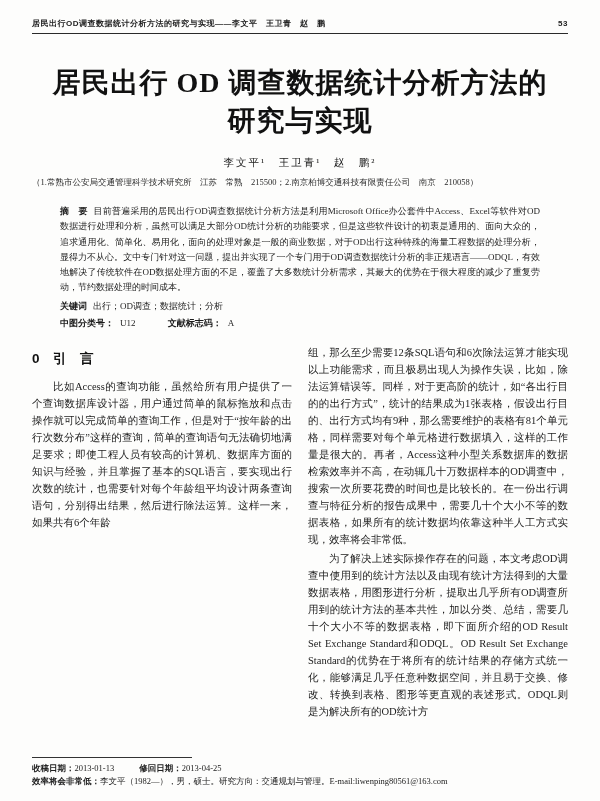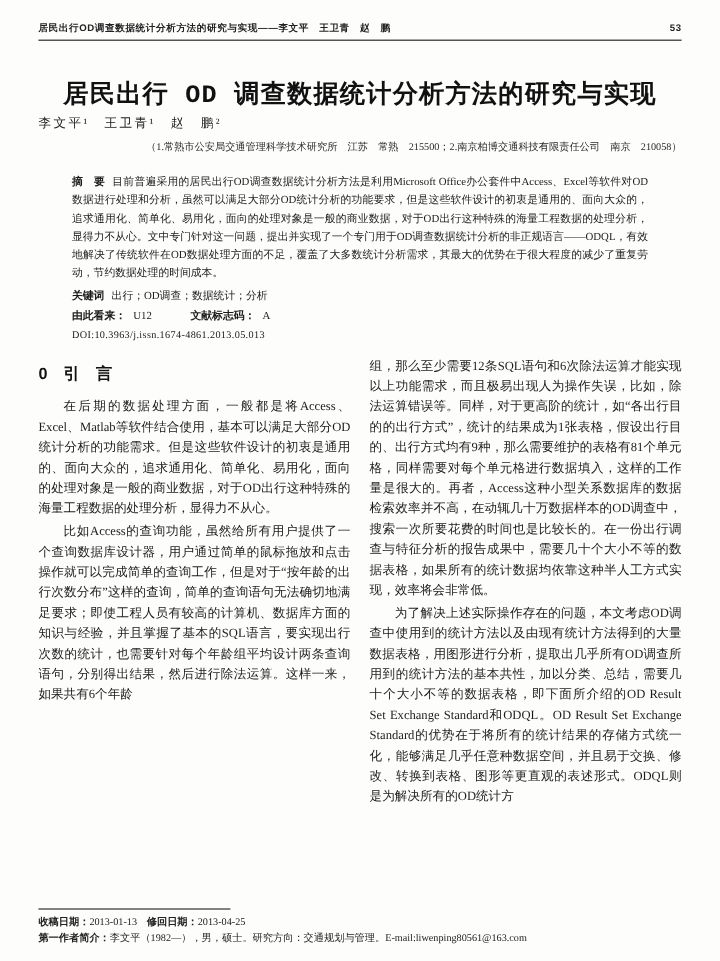--- a/index.html
+++ b/index.html
@@ -31,34 +31,35 @@
     letter-spacing: 0.5px;
   }
   .header-rule {
     border-top: 1px solid #2a2a2a;
     margin-top: 4px;
   }
   
   .title {
     margin: 30px 10px 0 10px;
     text-align: center;
-    font-family: Liberation Mono, monospace;
-    font-size: 21px;
+    font-family: Liberation Serif, serif;
+    font-size: 28px;
     font-weight: 700;
     letter-spacing: 1px;
     color: #111;
   }
   .authors {
-    margin-top: 4px;
+    margin-top: 16px;
+    text-align: center;
     font-size: 10.5px;
     letter-spacing: 2px;
   }
   .affiliation {
     margin-top: 7px;
-    text-align: right;
+    text-align: left;
     font-size: 8.5px;
     color: #2a2a2a;
   }
   
   .abstract {
     margin: 15px 28px 0 28px;
     font-size: 9px;
     line-height: 1.7;
     text-align: justify;
   }
@@ -119,21 +120,21 @@
   .footnote-rule {
     width: 160px;
     border-top: 1px solid #333;
     margin-bottom: 4px;
   }
   .page-footer .label {
     font-family: "Liberation Sans", "DejaVu Sans", sans-serif;
     font-weight: bold;
     text-align: right;
   }
-  .page-footer .sep { margin-left: 6px; }
+  .page-footer .sep { margin-left: 23px; }
 </style>
 </head>
 <body>
 
 <div class="page">
 
   <header class="running-header">
     <span class="rh-title">居民出行OD调查数据统计分析方法的研究与实现——李文平　王卫青　赵　鹏</span>
     <span class="rh-page">53</span>
   </header>
@@ -145,42 +146,40 @@
 
   <div class="abstract">
     <span class="label">摘　要</span><span>目前普遍采用的居民出行OD调查数据统计分析方法是利用Microsoft Office办公套件中Access、Excel等软件对OD数据进行处理和分析，虽然可以满足大部分OD统计分析的功能要求，但是这些软件设计的初衷是通用的、面向大众的，追求通用化、简单化、易用化，面向的处理对象是一般的商业数据，对于OD出行这种特殊的海量工程数据的处理分析，显得力不从心。文中专门针对这一问题，提出并实现了一个专门用于OD调查数据统计分析的非正规语言——ODQL，有效地解决了传统软件在OD数据处理方面的不足，覆盖了大多数统计分析需求，其最大的优势在于很大程度的减少了重复劳动，节约数据处理的时间成本。</span>
   </div>
 
   <div class="meta-line">
     <span class="label">关键词</span><span>出行；OD调查；数据统计；分析</span>
   </div>
 
   <div class="meta-line">
-    <span class="label">由此看来：</span><span>U12</span>
+    <span class="label">中图分类号：</span><span>U12</span>
     <span class="label gap">文献标志码：</span><span>A</span>
   </div>
 
-  <div class="doi-line">DOI:10.3963/j.issn.1674-4861.2013.05.013</div>
 
   <div class="columns">
     <div class="col">
       <h2 class="section-heading">0　引　言</h2>
-      <p>在后期的数据处理方面，一般都是将Access、Excel、Matlab等软件结合使用，基本可以满足大部分OD统计分析的功能需求。但是这些软件设计的初衷是通用的、面向大众的，追求通用化、简单化、易用化，面向的处理对象是一般的商业数据，对于OD出行这种特殊的海量工程数据的处理分析，显得力不从心。</p>
       <p>比如Access的查询功能，虽然给所有用户提供了一个查询数据库设计器，用户通过简单的鼠标拖放和点击操作就可以完成简单的查询工作，但是对于“按年龄的出行次数分布”这样的查询，简单的查询语句无法确切地满足要求；即使工程人员有较高的计算机、数据库方面的知识与经验，并且掌握了基本的SQL语言，要实现出行次数的统计，也需要针对每个年龄组平均设计两条查询语句，分别得出结果，然后进行除法运算。这样一来，如果共有6个年龄</p>
     </div>
     <div class="col">
       <p class="no-indent">组，那么至少需要12条SQL语句和6次除法运算才能实现以上功能需求，而且极易出现人为操作失误，比如，除法运算错误等。同样，对于更高阶的统计，如“各出行目的的出行方式”，统计的结果成为1张表格，假设出行目的、出行方式均有9种，那么需要维护的表格有81个单元格，同样需要对每个单元格进行数据填入，这样的工作量是很大的。再者，Access这种小型关系数据库的数据检索效率并不高，在动辄几十万数据样本的OD调查中，搜索一次所要花费的时间也是比较长的。在一份出行调查与特征分析的报告成果中，需要几十个大小不等的数据表格，如果所有的统计数据均依靠这种半人工方式实现，效率将会非常低。</p>
       <p>为了解决上述实际操作存在的问题，本文考虑OD调查中使用到的统计方法以及由现有统计方法得到的大量数据表格，用图形进行分析，提取出几乎所有OD调查所用到的统计方法的基本共性，加以分类、总结，需要几十个大小不等的数据表格，即下面所介绍的OD Result Set Exchange Standard和ODQL。OD Result Set Exchange Standard的优势在于将所有的统计结果的存储方式统一化，能够满足几乎任意种数据空间，并且易于交换、修改、转换到表格、图形等更直观的表述形式。ODQL则是为解决所有的OD统计方</p>
     </div>
   </div>
 
   <footer class="page-footer">
     <div class="footnote-rule"></div>
     <div>
       <span class="label">收稿日期：</span><span>2013-01-13</span>
       <span class="label sep">修回日期：</span><span>2013-04-25</span>
     </div>
     <div>
-      <span class="label">第一作者简介：</span><span>李文平（1982—），男，硕士。研究方向：交通规划与管理。E-mail:liwenping80561@163.com</span>
+      <span class="label">效率将会非常低：</span><span>李文平（1982—），男，硕士。研究方向：交通规划与管理。E-mail:liwenping80561@163.com</span>
     </div>
   </footer>
 
 </div>
 
 </body></html>

